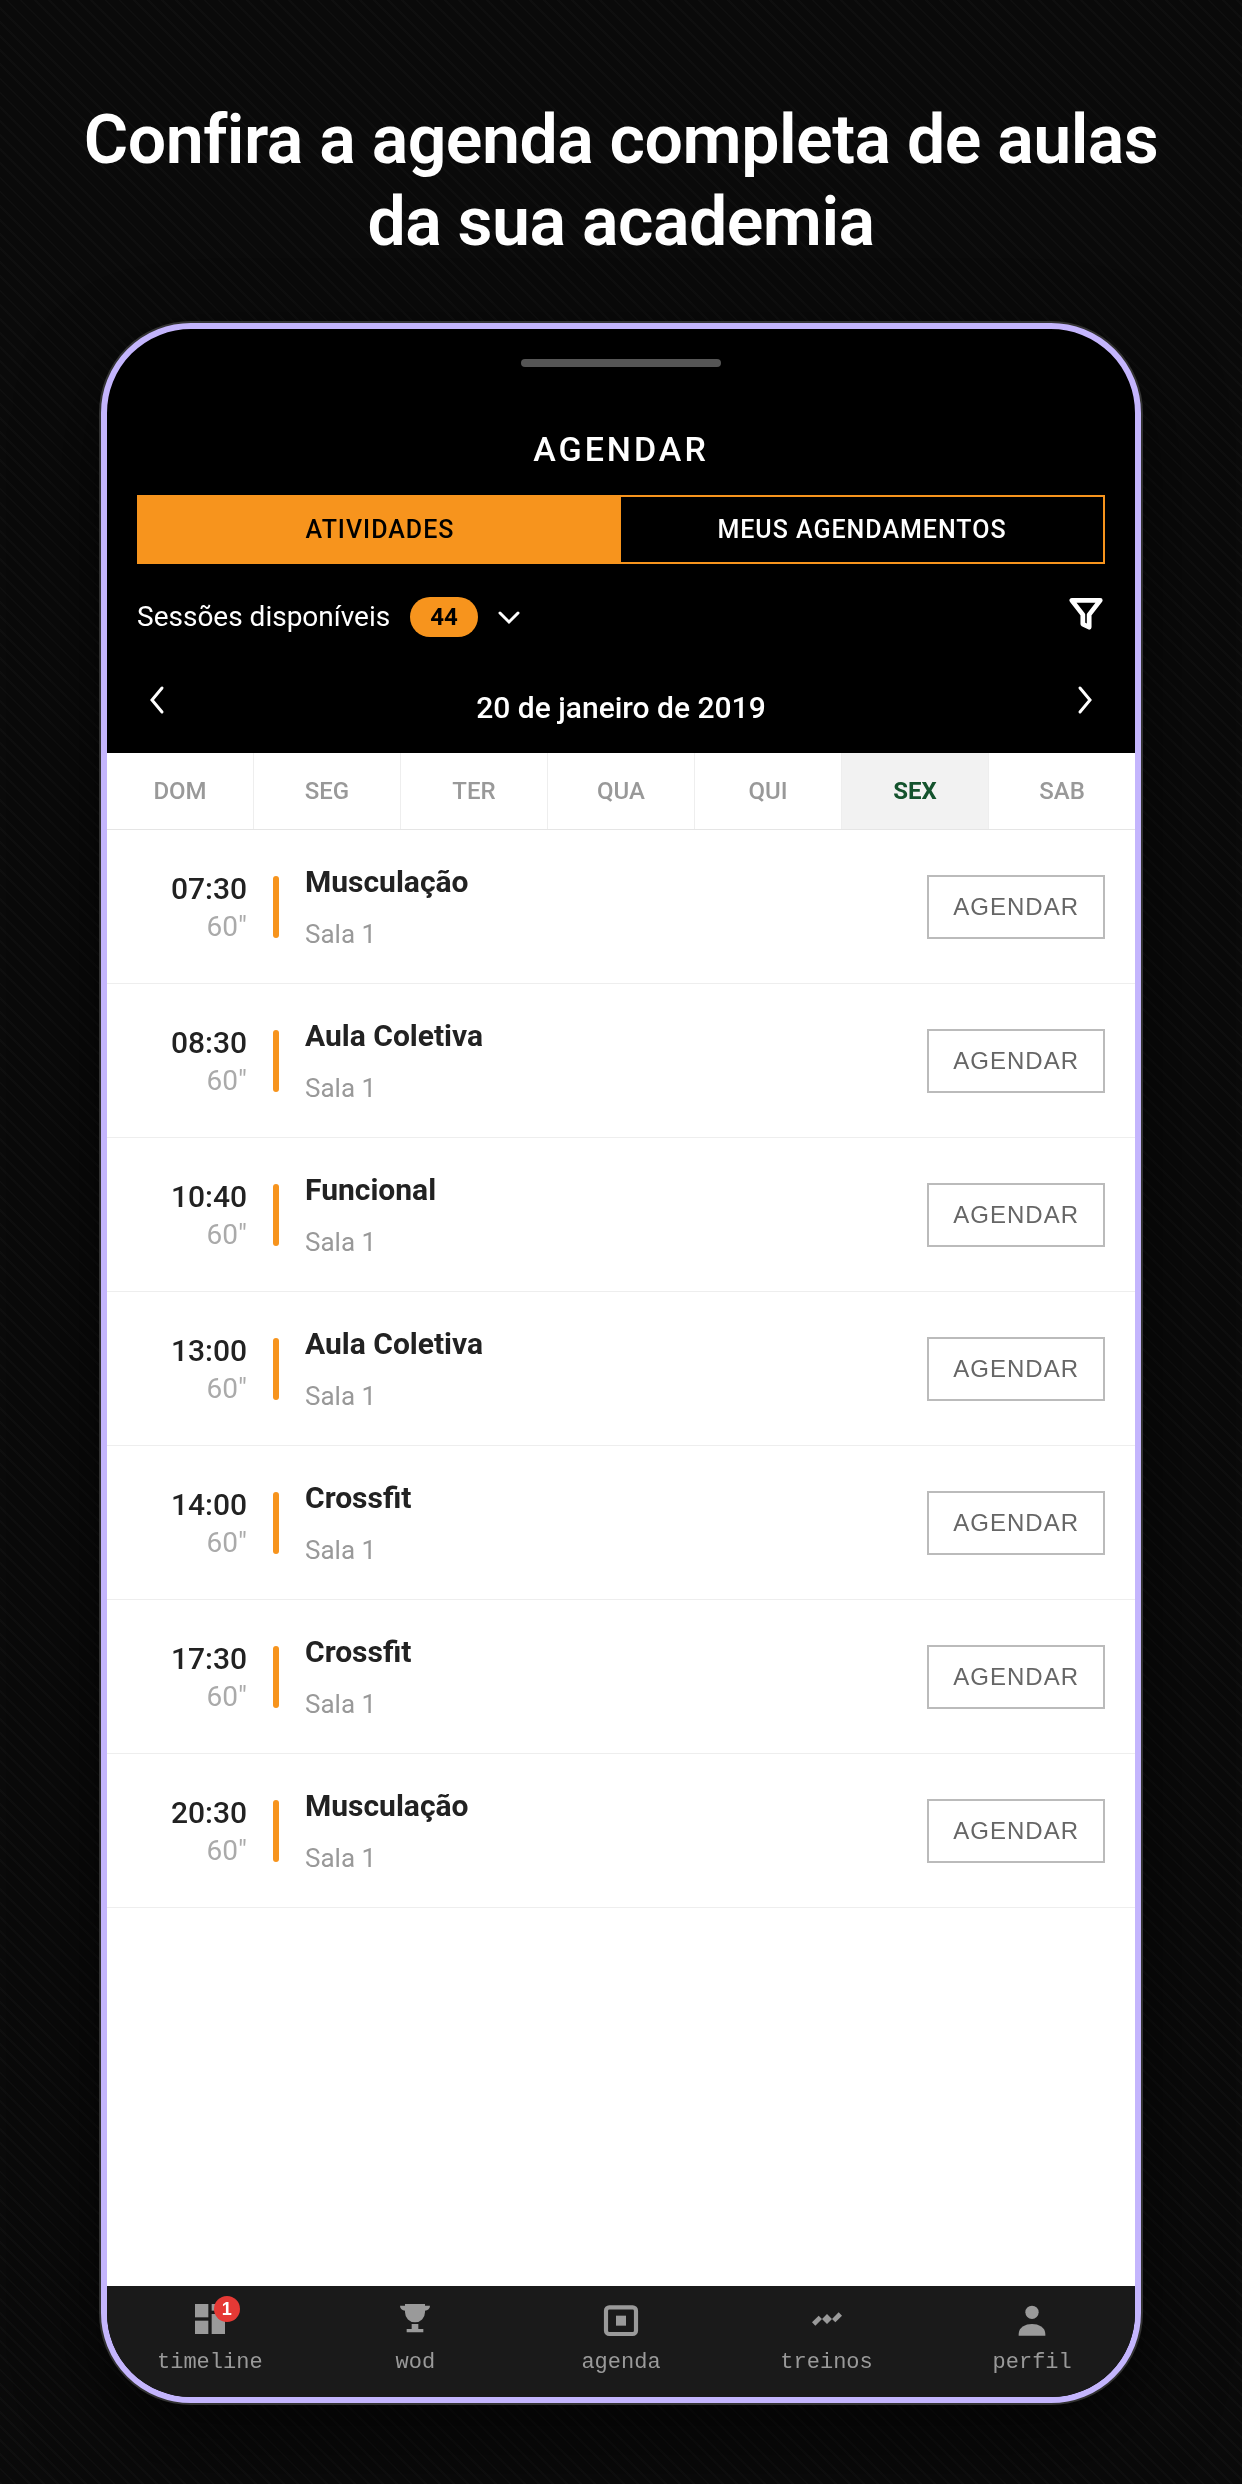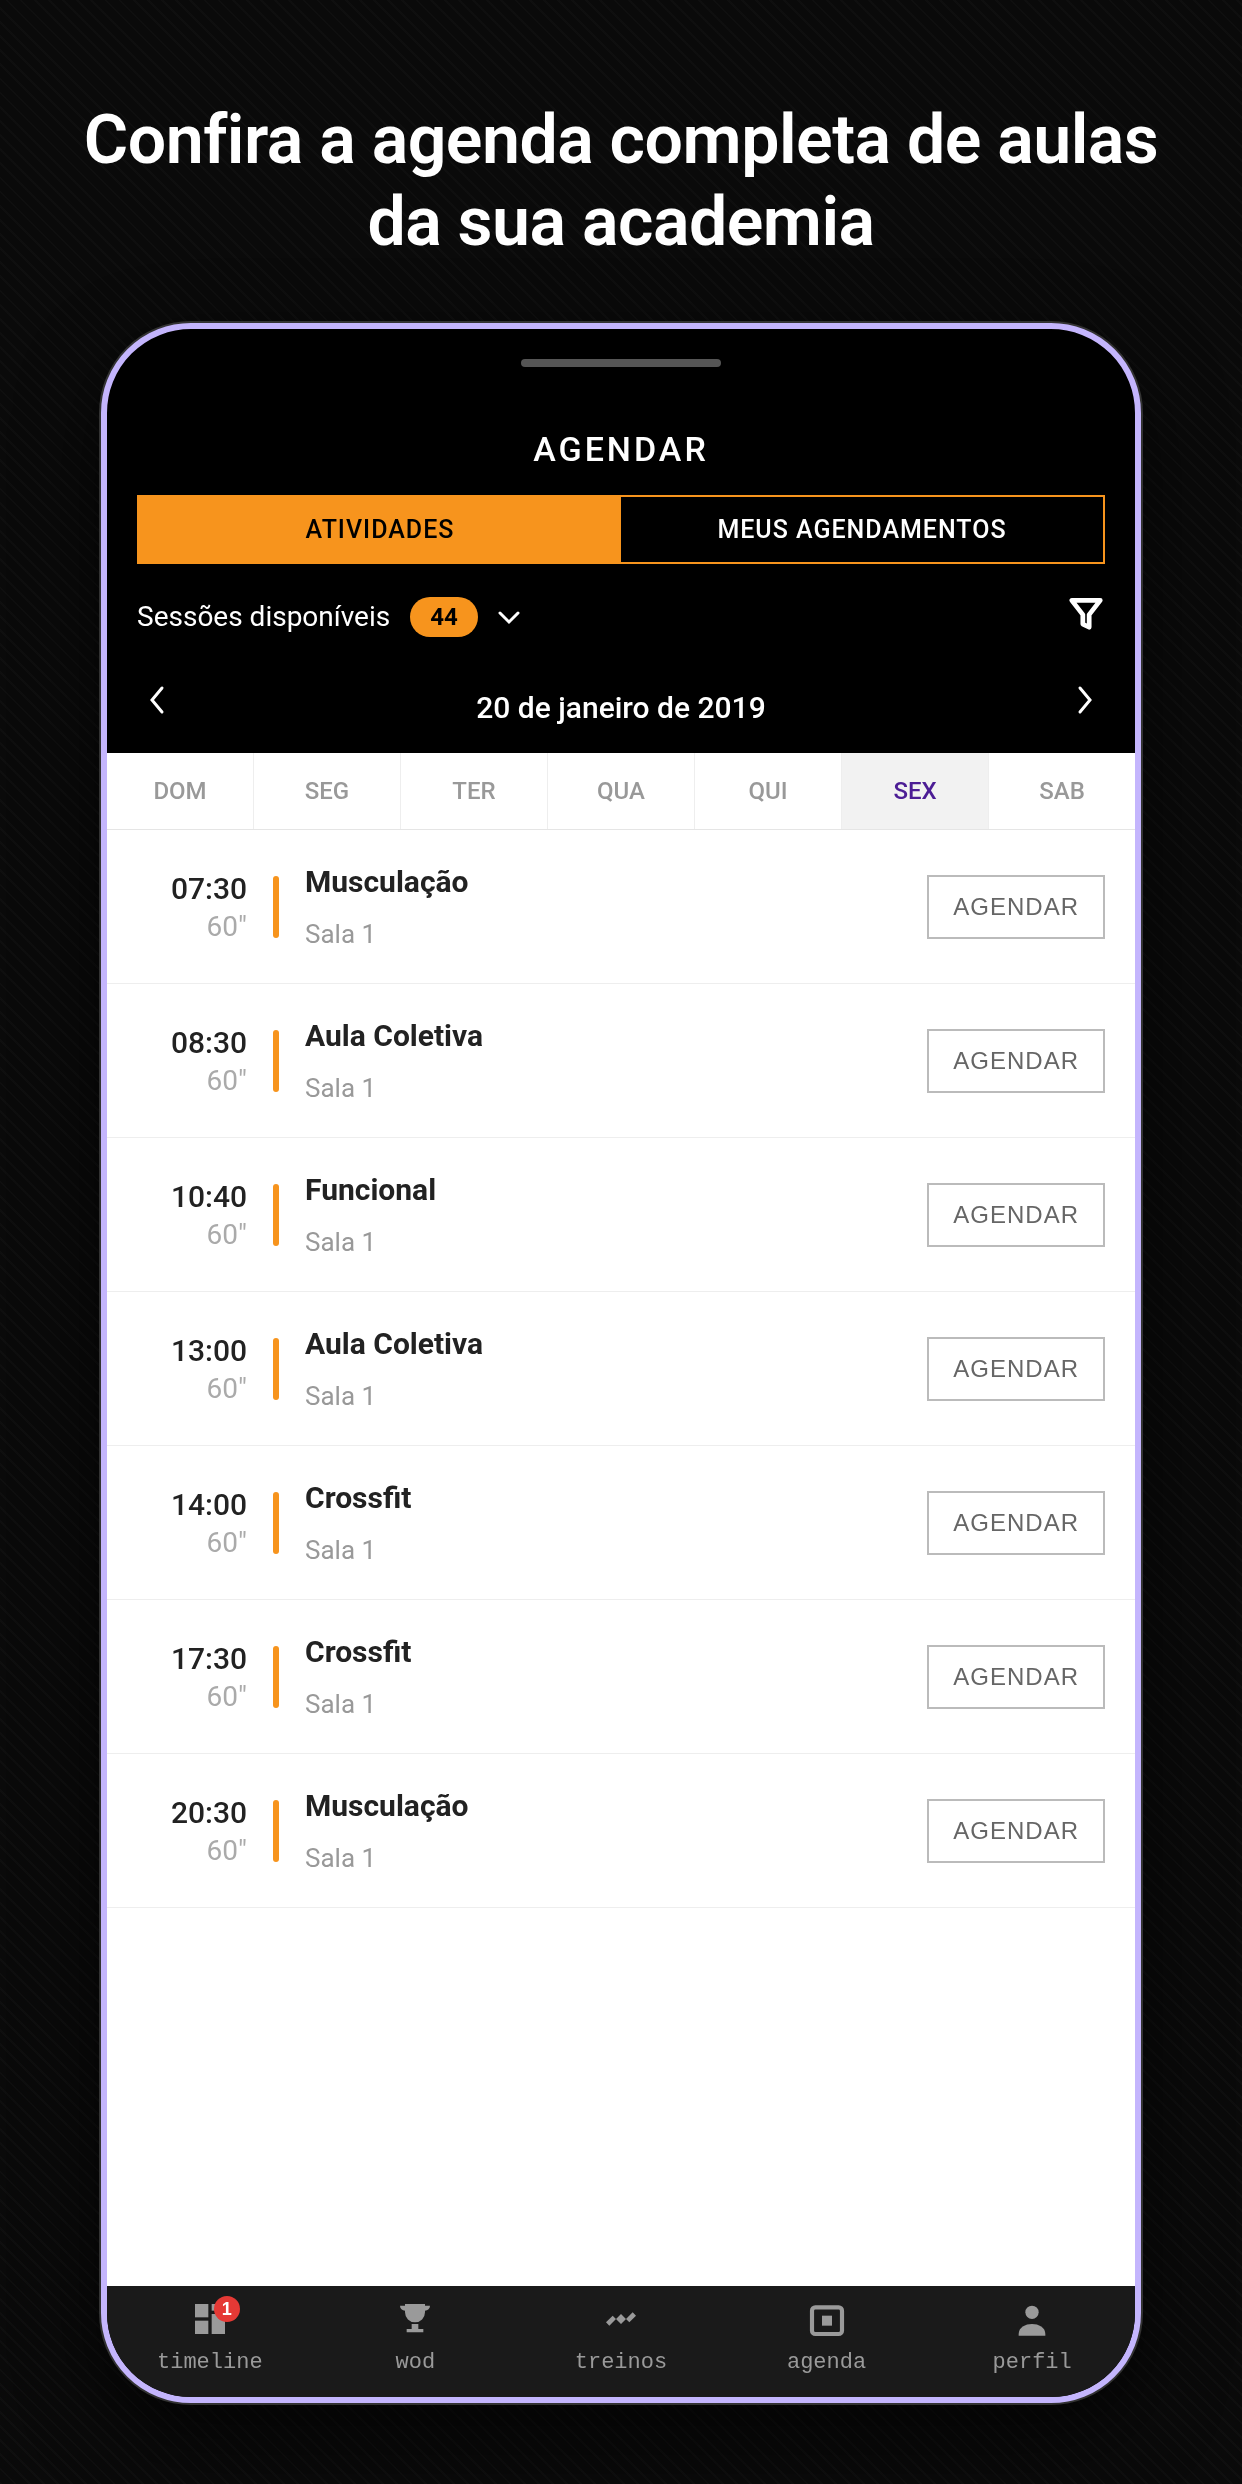--- a/index.html
+++ b/index.html
@@ -121,21 +121,21 @@
 .day-tab {
   flex: 1;
   text-align: center;
   padding: 24px 4px;
   font-size: 24px;
   color: #999;
   border-right: 1px solid #eee;
   font-weight: 500;
 }
 .day-tab:last-child { border-right: none; }
-.day-tab.active { background: #f2f2f2; color: #4c1d95; }
+.day-tab.active { background: #f2f2f2; color: #14532d; font-weight: bold; }
 .session-list {
   flex: 1;
   background: #fff;
   overflow: hidden;
 }
 .session {
   display: flex;
   align-items: center;
   padding: 34px 30px;
   border-bottom: 1px solid #eee;
@@ -370,36 +370,36 @@
                 <path d="M6 3h12v5a6 6 0 0 1-12 0V3zm-3 1h3v3a3 3 0 0 1-3-3zm15 0h3a3 3 0 0 1-3 3V4zM10 15h4v3h3v2H7v-2h3v-3z"></path>
               </svg>
           </span>
         </div>
         <div>wod</div>
       </div>
       <div class="nav-item">
         <div class="icon-slot">
           <span>
             <svg viewBox="0 0 24 24">
-                <path d="M3 14l2 2 4-4-2-2-4 4zm18-4l-2-2-4 4 2 2 4-4zM9 12l3 3 3-3-3-3-3 3z"></path>
-              </svg>
-          </span>
-        </div>
-        <div>treinos</div>
-      </div>
-      <div class="nav-item">
-        <div class="icon-slot">
-          <span>
-            <svg viewBox="0 0 24 24">
                 <rect x="3" y="5" width="18" height="16" rx="2" fill="none" stroke="#9a9a9a" stroke-width="2.5"></rect>
                 <rect x="9" y="10" width="6" height="6"></rect>
               </svg>
           </span>
         </div>
         <div>agenda</div>
+      </div>
+      <div class="nav-item">
+        <div class="icon-slot">
+          <span>
+            <svg viewBox="0 0 24 24">
+                <path d="M3 14l2 2 4-4-2-2-4 4zm18-4l-2-2-4 4 2 2 4-4zM9 12l3 3 3-3-3-3-3 3z"></path>
+              </svg>
+          </span>
+        </div>
+        <div>treinos</div>
       </div>
       <div class="nav-item">
         <div class="icon-slot">
           <span>
             <svg viewBox="0 0 24 24">
                 <circle cx="12" cy="8" r="4"></circle>
                 <path d="M4 21c0-4 4-6 8-6s8 2 8 6v1H4v-1z"></path>
               </svg>
           </span>
         </div>

